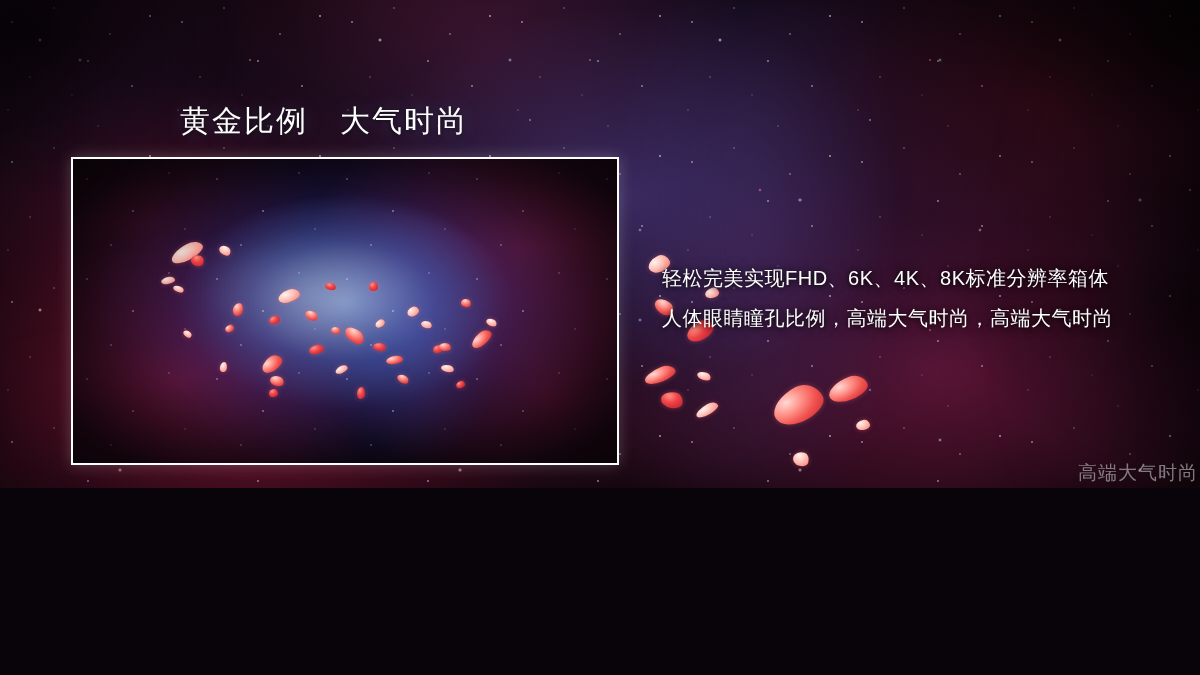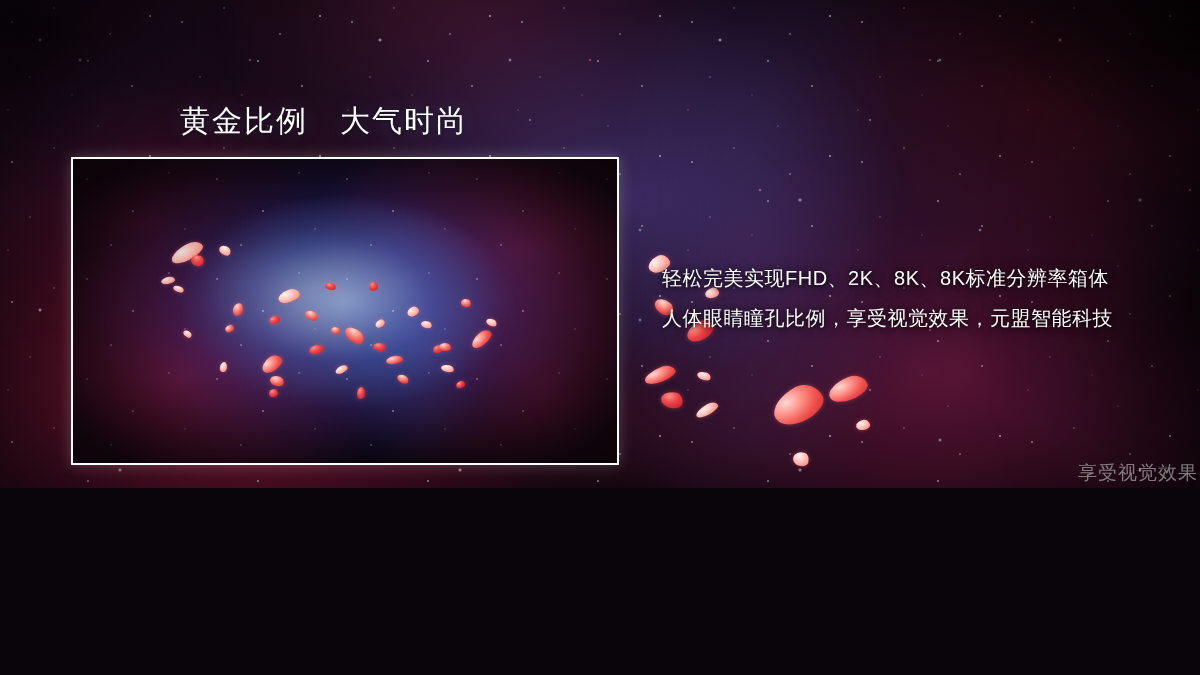--- a/index.html
+++ b/index.html
@@ -245,19 +245,19 @@
           <div class="petal pale" style="left: 368px; top: 206px; width: 13px; height: 7px; border-radius: 60% 40% 55% 45% / 55% 60% 40% 45%; transform: rotate(12deg);"></div>
           <div class="petal deep" style="left: 383px; top: 222px; width: 9px; height: 7px; border-radius: 60% 40% 55% 45% / 55% 60% 40% 45%; transform: rotate(-18deg);"></div>
           <div class="petal pale" style="left: 413px; top: 160px; width: 11px; height: 7px; border-radius: 60% 40% 55% 45% / 55% 60% 40% 45%; transform: rotate(26deg);"></div>
           <div class="petal" style="left: 366px; top: 184px; width: 12px; height: 8px; border-radius: 60% 40% 55% 45% / 55% 60% 40% 45%; transform: rotate(8deg);"></div>
         </div>
       <div class="scr-vig"></div>
     </div>
   </div>
 
   <div id="desc">
-    <div class="dline">轻松完美实现FHD、2K、8K、8K标准分辨率箱体</div>
-    <div class="dline">人体眼睛瞳孔比例，享受视觉效果，元盟智能科技</div>
+    <div class="dline">轻松完美实现FHD、6K、4K、8K标准分辨率箱体</div>
+    <div class="dline">人体眼睛瞳孔比例，高端大气时尚，高端大气时尚</div>
   </div>
 
-  <div id="watermark">享受视觉效果</div>
+  <div id="watermark">高端大气时尚</div>
 
 </div>
 
 </body></html>

